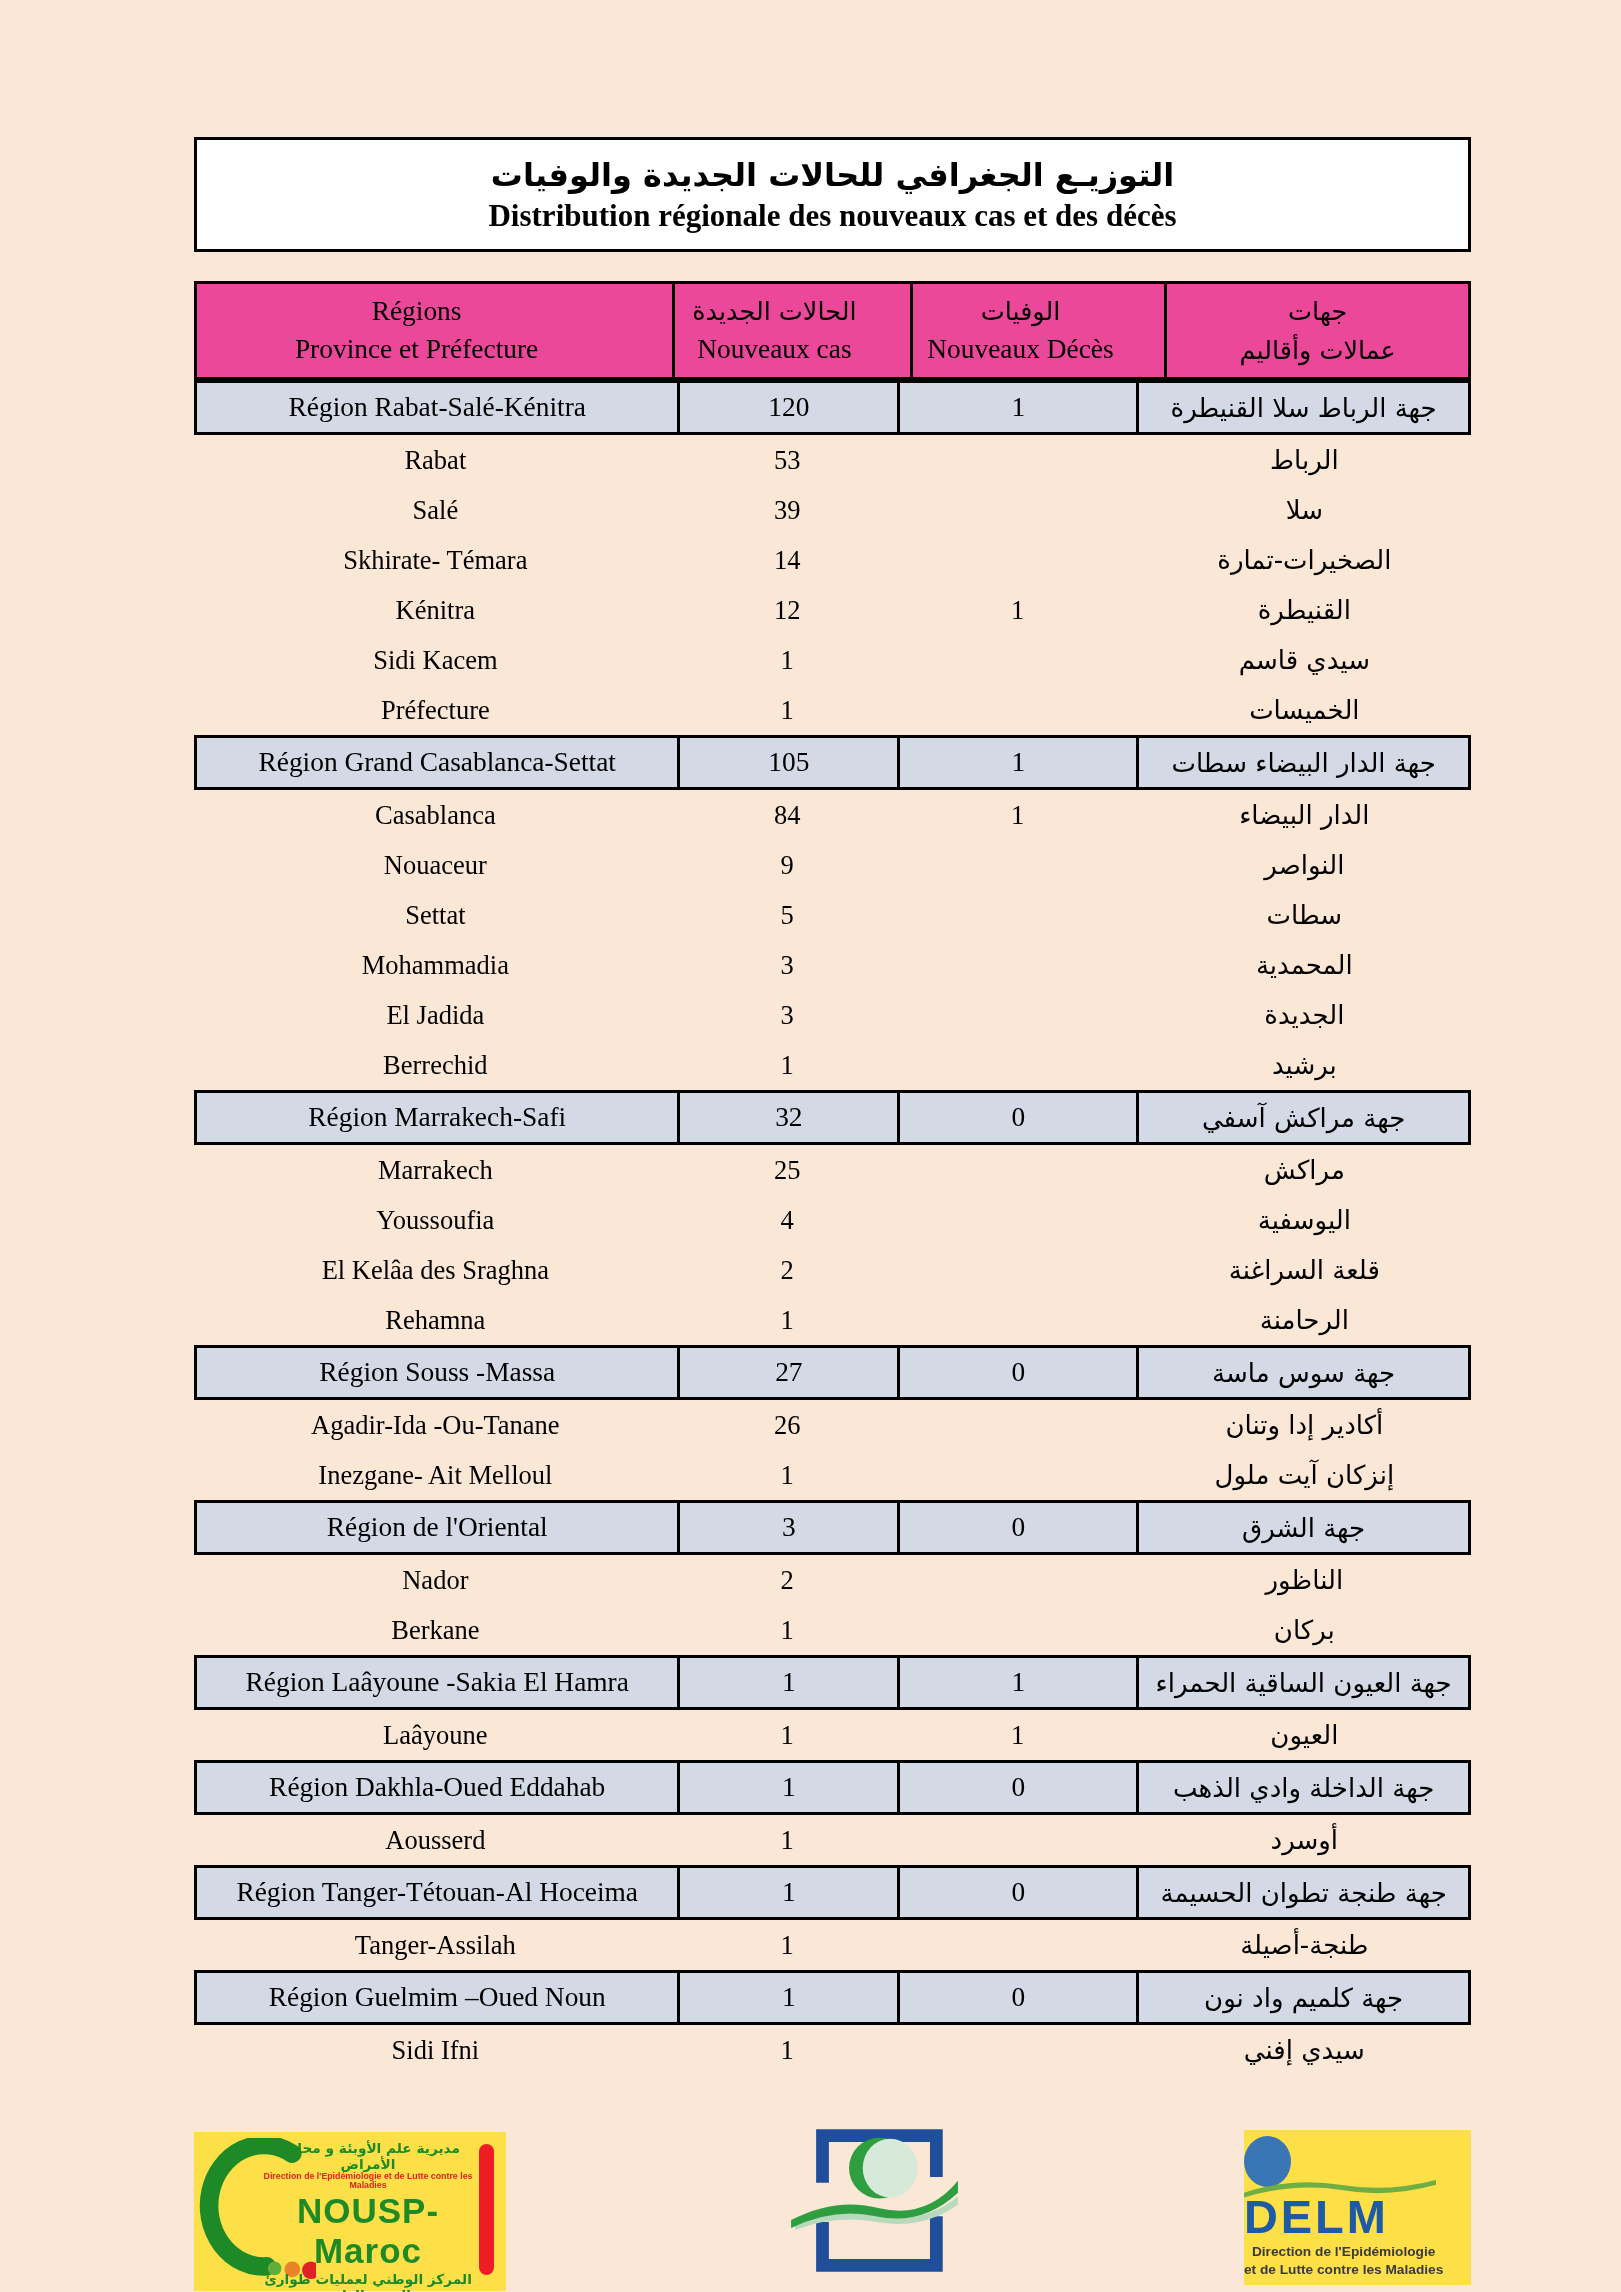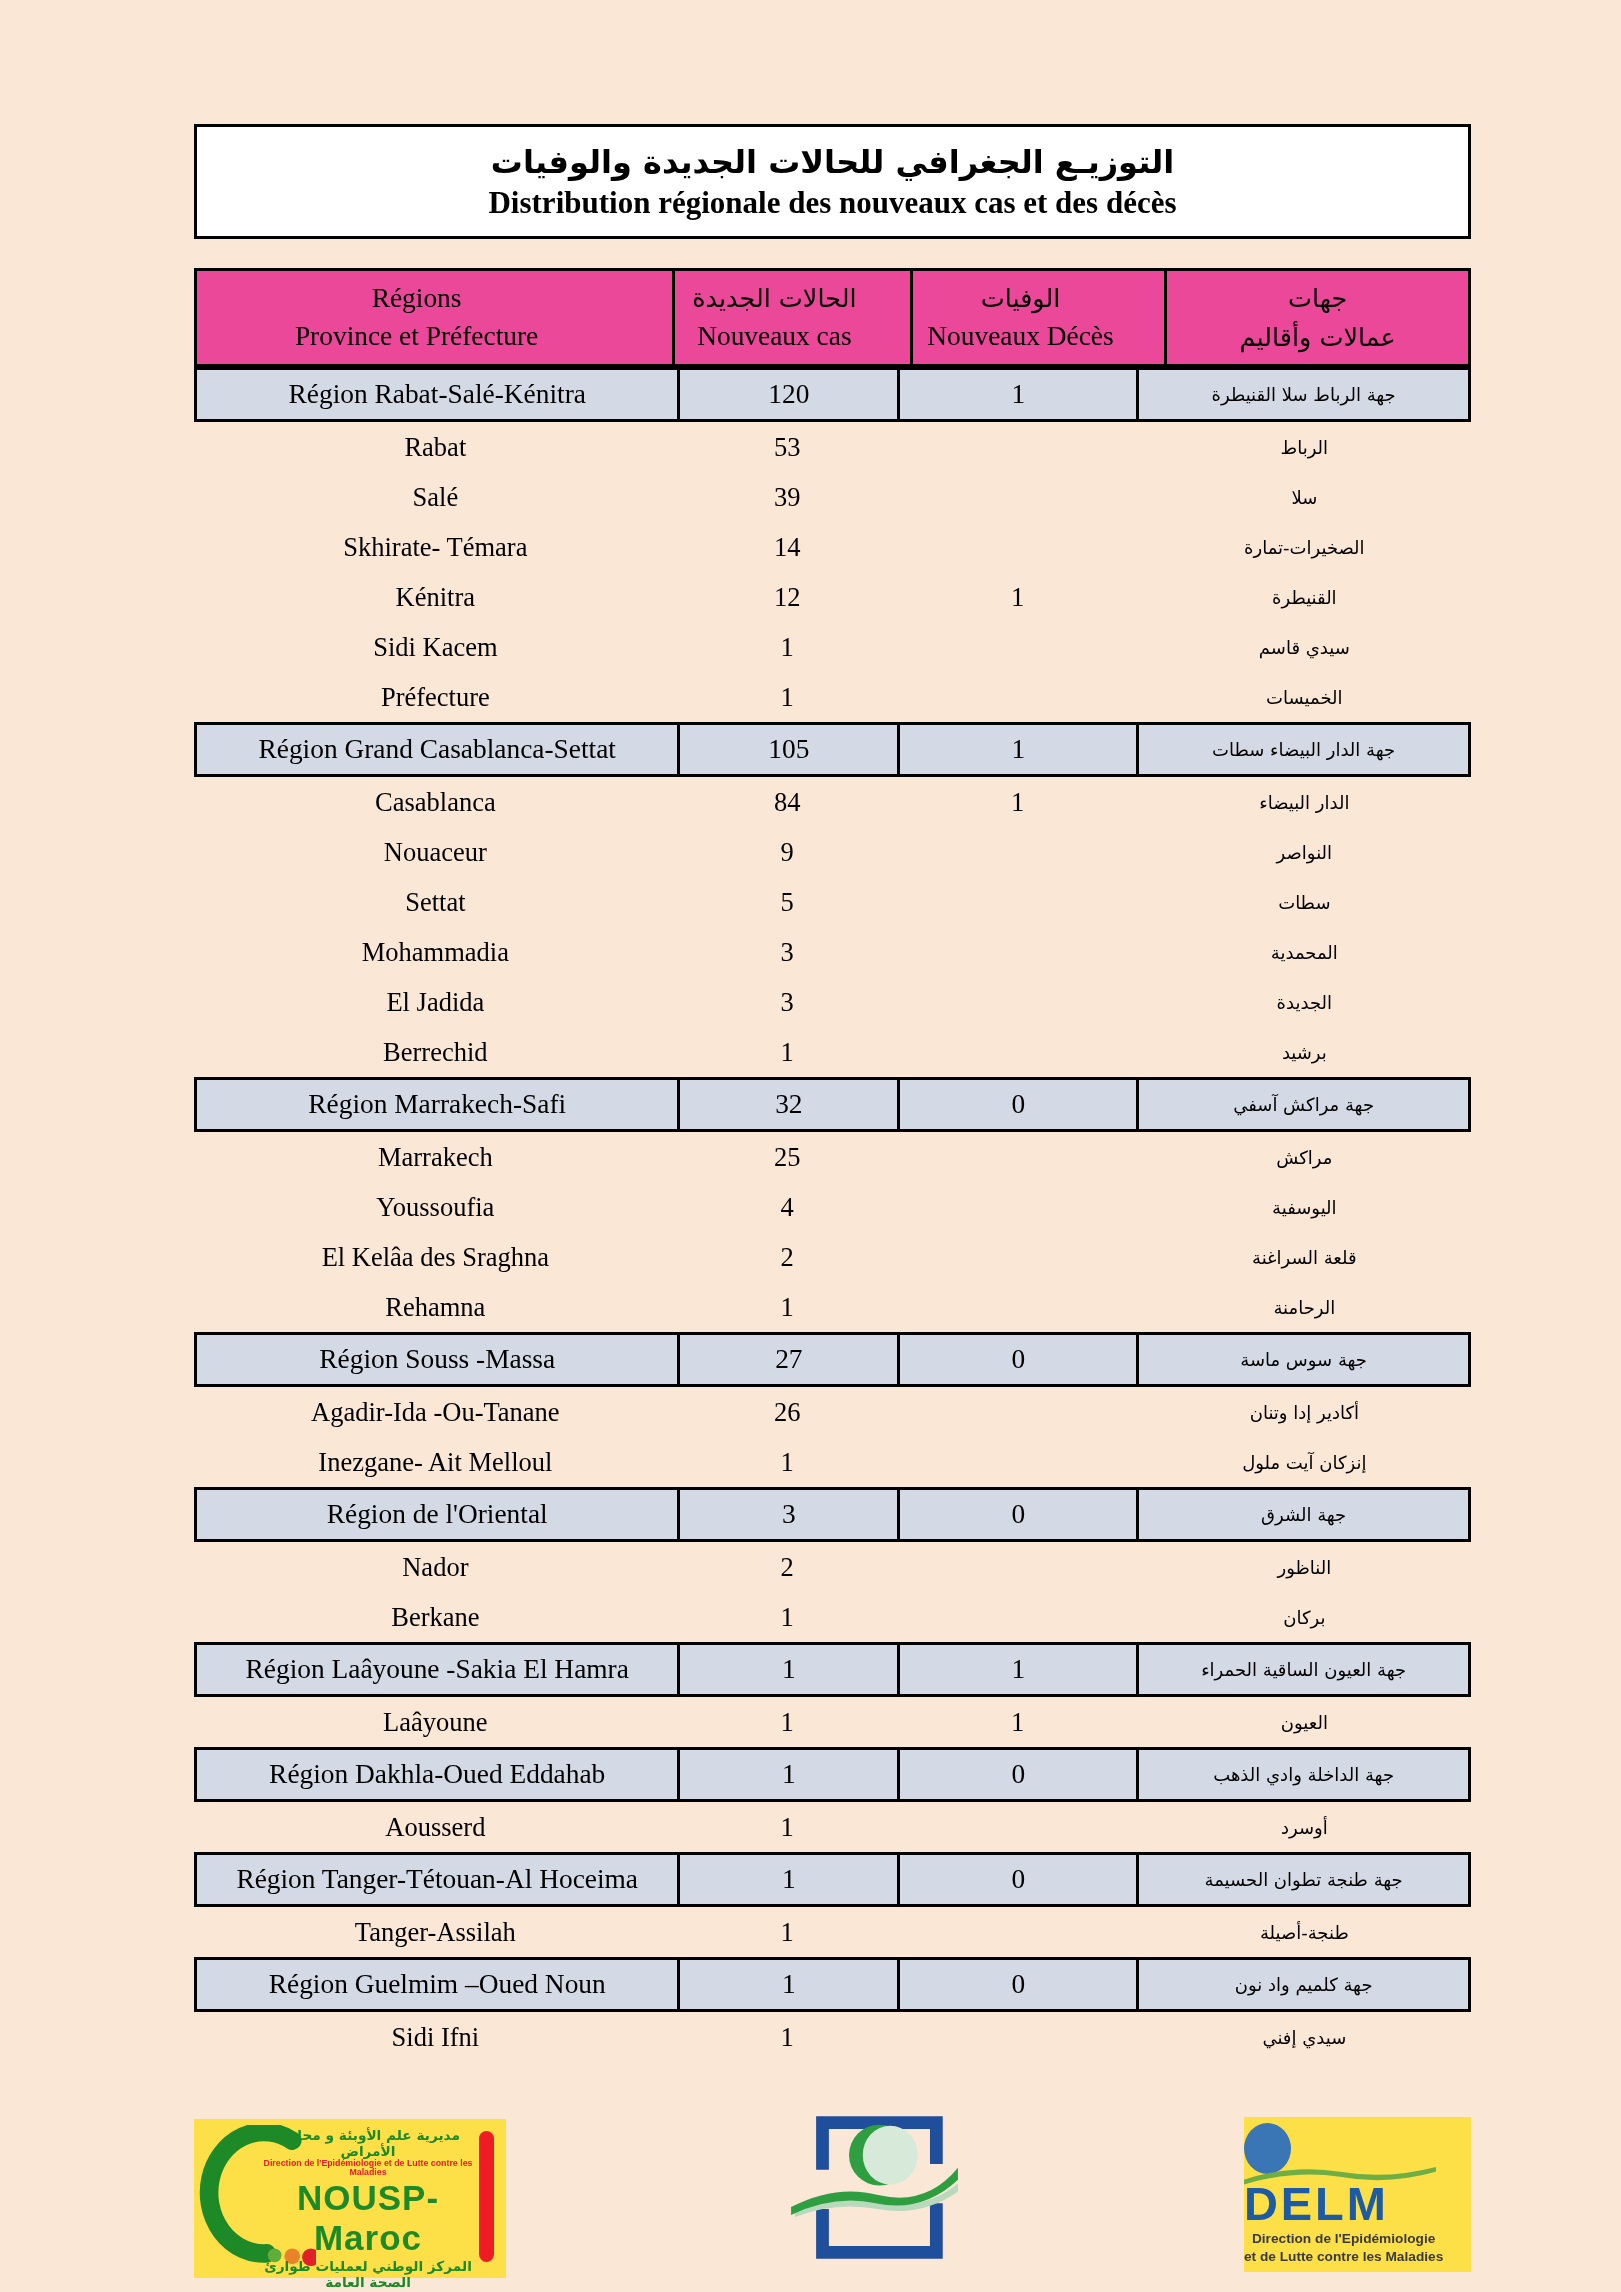--- a/index.html
+++ b/index.html
@@ -6,21 +6,21 @@
   body{
     width:1621px;height:2293px;
     background:#fbe7d6;
     font-family:"Liberation Serif", serif;
     color:#000;
     position:relative;
     overflow:hidden;
   }
   .content{
     position:absolute;
-    left:194px; top:124px;
+    left:194px; top:137px;
     width:1277px;
   }
   .ar{font-family:"DejaVu Sans","Liberation Serif",sans-serif;}
 
   
   .title-box{
     background:#ffffff;
     border:3.9px solid #000;
     height:109px;
     display:flex;flex-direction:column;justify-content:center;align-items:center;
@@ -59,21 +59,21 @@
     background:#d4dae5;
     height:55px;
     font-size:27.4px;
     margin-top:0;
   }
   .province-row{
     height:50px;
     font-size:26.5px;
     background:transparent;
   }
-  .arabic-cell{font-size:18px;}
+  .arabic-cell{font-size:26px;}
   .header-row .ar{font-size:25.5px;}
 
   
   .logos{
     margin-top:47px;
     display:flex;
     justify-content:space-between;
     align-items:flex-start;
   }
   .logo-card{

